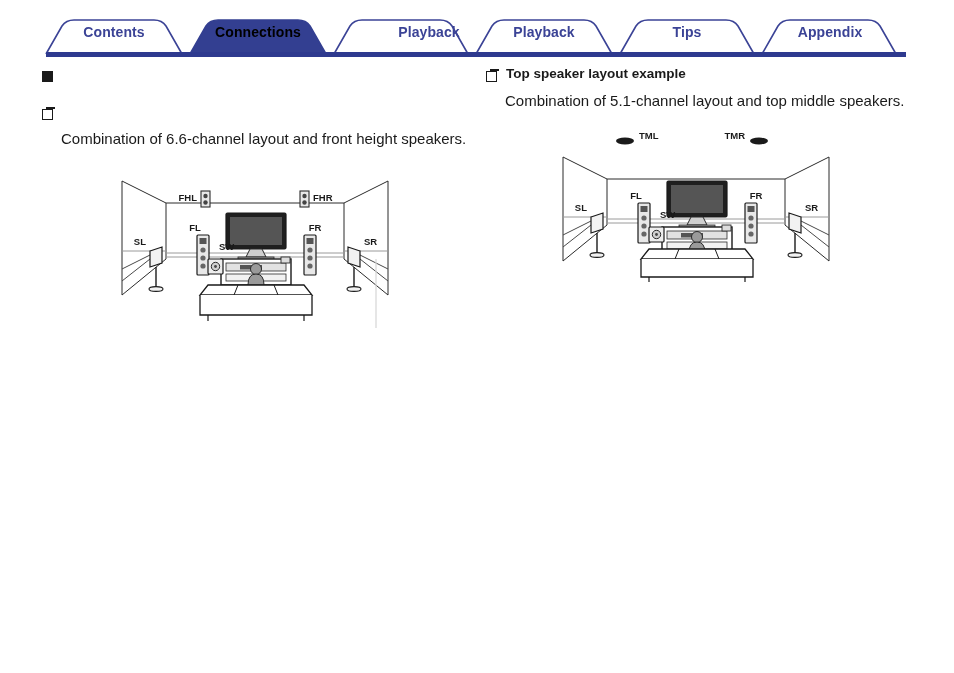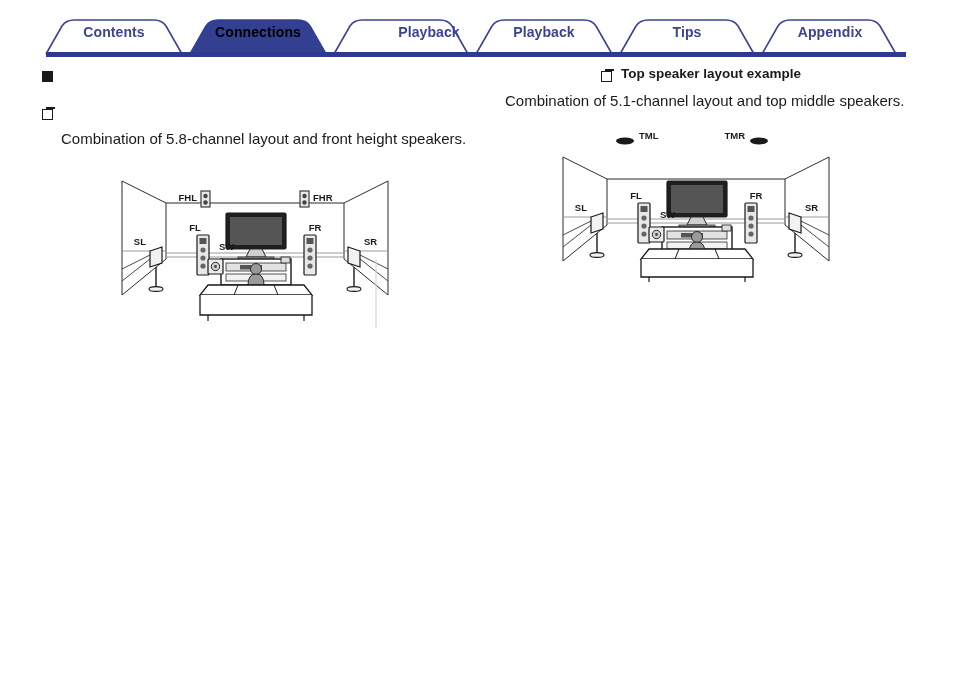--- a/index.html
+++ b/index.html
@@ -165,21 +165,21 @@
   <div class="col-left">
 
     <div class="h-main">
       <span class="sq-filled"></span>
     </div>
 
     <div class="h-sub" style="margin-top:22px;">
       <span class="sq-outline"></span>
     </div>
 
-    <p class="body-text" style="margin-top:9px; margin-left:19px;">Combination of 5.8-channel layout and front height speakers.</p>
+    <p class="body-text" style="margin-top:9px; margin-left:19px;">Combination of 6.6-channel layout and front height speakers.</p>
 
     <svg class="diagram" style="margin-top:24px; margin-left:78px;" width="270" height="155" viewBox="0 0 270 155">
       <g fill="none" stroke="#2b2b2b" stroke-width="1" stroke-linejoin="round">
 
         <path d="M2,8 L46,30 L224,30 L268,8"></path>
         <path d="M2,8 L2,122"></path>
         <path d="M268,8 L268,122"></path>
         <path d="M46,30 L46,86"></path>
         <path d="M224,30 L224,86"></path>
         <path d="M2,122 L46,86 M268,122 L224,86"></path>
@@ -271,21 +271,21 @@
         <path d="M118,112 L114,122 M154,112 L158,122" stroke="#1a1a1a" stroke-width="1"></path>
         <path d="M88,142 L88,148 M184,142 L184,148" stroke="#1a1a1a" stroke-width="1.2"></path>
       </g>
 
       <path d="M256,86 L256,155" stroke="#d6d6d6" stroke-width="1.2" fill="none"></path>
     </svg>
   </div>
 
   <div class="col-right">
 
-    <div class="h-sub" style="padding-top:4px;justify-content:center;">
+    <div class="h-sub" style="padding-top:4px;">
       <span class="sq-outline"></span>
       <span class="h-sub-text">Top speaker layout example</span>
     </div>
 
     <p class="body-text" style="margin-top:9px; margin-left:19px;">Combination of 5.1-channel layout and top middle speakers.</p>
 
     <svg class="diagram" style="margin-top:18px; margin-left:75px;" width="270" height="155" viewBox="0 0 270 155">
       <g fill="none" stroke="#2b2b2b" stroke-width="1" stroke-linejoin="round">
         <path d="M2,28 L46,50 L224,50 L268,28"></path>
         <path d="M2,28 L2,132"></path>

